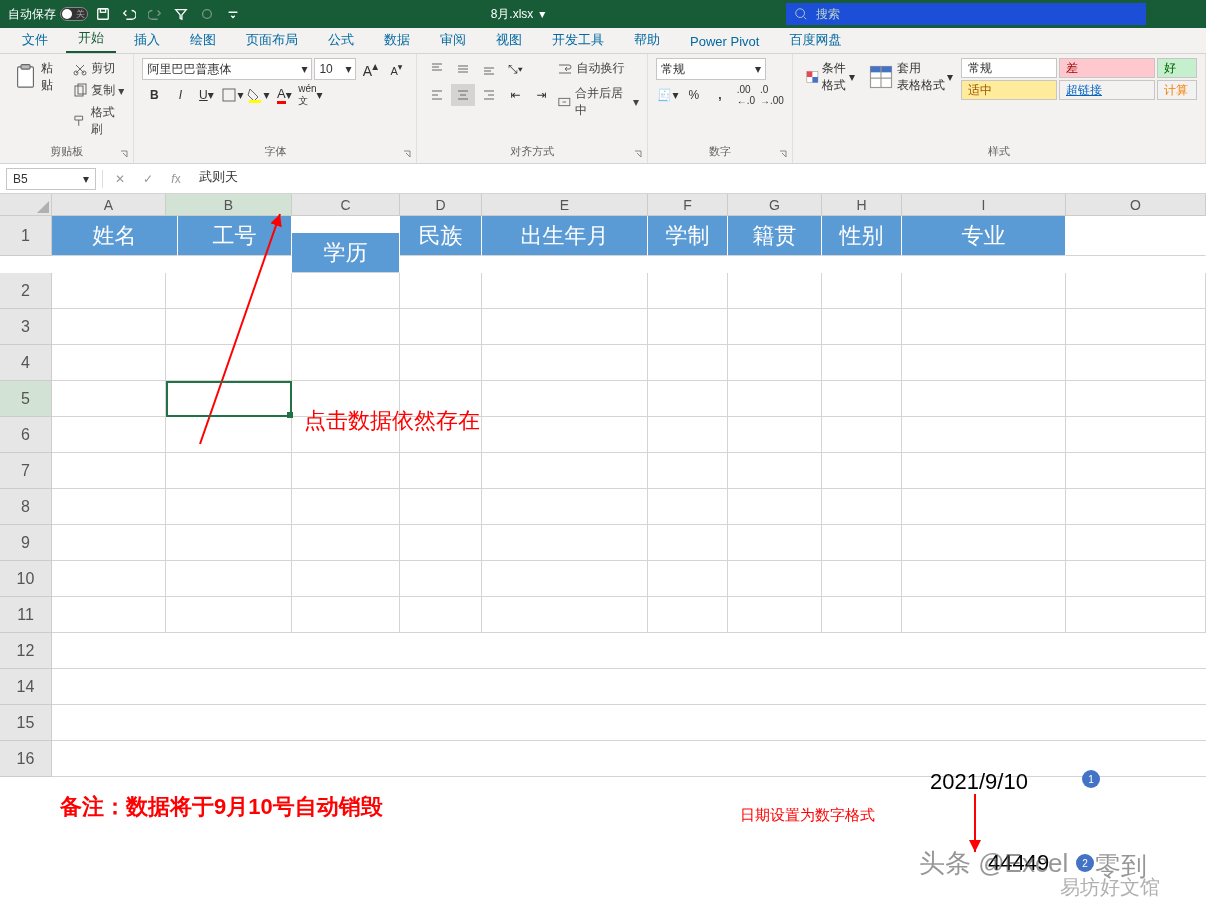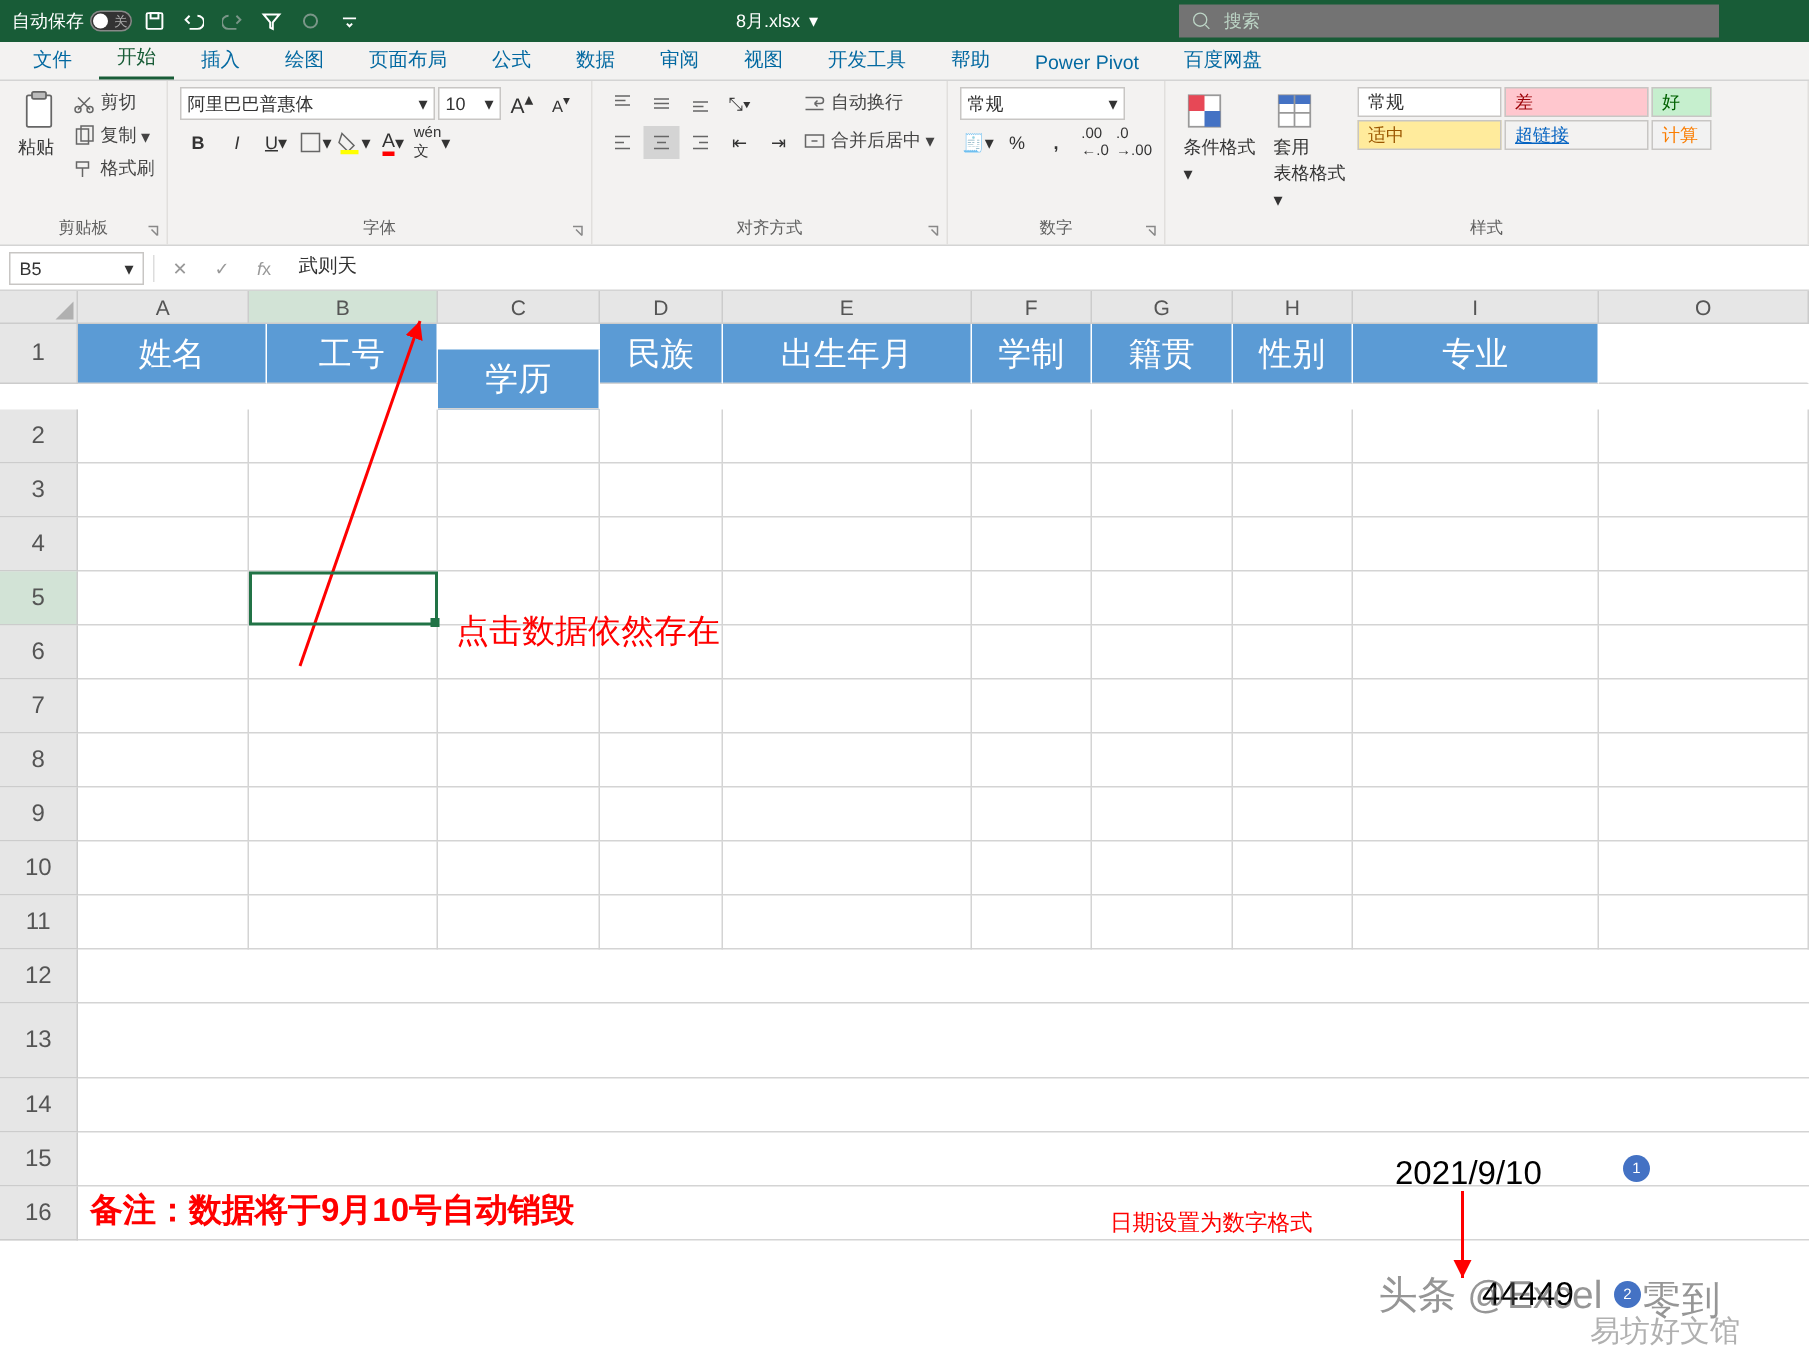--- a/index.html
+++ b/index.html
@@ -10,36 +10,36 @@
 .title-left { display: flex; align-items: center; gap: 4px; padding-left: 8px; flex: 0 0 auto; }
 .autosave { display: flex; align-items: center; gap: 4px; }
 .toggle { width: 28px; height: 14px; border: 1px solid #888; border-radius: 7px; background: #333; position: relative; display: flex; align-items: center; }
 .toggle-knob { width: 10px; height: 10px; border-radius: 50%; background: #fff; position: absolute; left: 1px; }
 .toggle-txt { font-size: 9px; position: absolute; right: 2px; color: #aaa; }
 .qat-btn { width: 22px; height: 22px; display: flex; align-items: center; justify-content: center; cursor: pointer; }
 .qat-btn svg { width: 14px; height: 14px; stroke: #fff; fill: none; stroke-width: 1.5; }
 .qat-btn.dim svg { stroke: #7a9688; }
 .title-center { flex: 1; text-align: center; }
 .title-center span { padding: 0 6px; }
-.search-box { width: 360px; height: 22px; background: #737373; display: flex; align-items: center; padding: 0 8px; gap: 8px; margin-right: 60px; color: #bcd4c5; }
+.search-box { width: 360px; height: 22px; background: #1d4ed8; display: flex; align-items: center; padding: 0 8px; gap: 8px; margin-right: 60px; color: #bcd4c5; }
 
 
 .tabs { height: 26px; background: #f3f2f1; display: flex; align-items: flex-end; padding-left: 10px; gap: 6px; border-bottom: 1px solid #d4d4d4; }
 .tab { padding: 5px 12px 4px; font-size: 13px; cursor: pointer; color: #0369a1; }
 .tab.active { color: #185c37; border-bottom: 2px solid #185c37; font-weight: 500; }
 
 
 .ribbon { height: 110px; background: #f3f2f1; display: flex; border-bottom: 1px solid #d4d4d4; }
 .ribbon-group { border-right: 1px solid #e1dfdd; padding: 4px 8px 2px; display: flex; flex-direction: column; }
 .ribbon-group-body { flex: 1; display: flex; align-items: flex-start; gap: 4px; }
 .ribbon-group-label { text-align: center; font-size: 11px; color: #616161; padding: 2px 0; position: relative; }
 .launcher { position: absolute; right: -4px; bottom: 2px; width: 10px; height: 10px; }
 .launcher svg { width: 10px; height: 10px; stroke: #888; fill: none; }
 
-.big-btn { display: flex; flex-direction: column; align-items: flex-start; gap: 2px; padding: 2px 4px; cursor: pointer; }
+.big-btn { display: flex; align-items: center; gap: 2px; padding: 2px 4px; cursor: pointer; }
 .big-btn .ic { width: 28px; height: 28px; }
 .small-row { display: flex; align-items: center; gap: 3px; font-size: 12px; color: #444; cursor: pointer; padding: 2px 0; }
 .small-row .ic { width: 16px; height: 16px; }
 .vstack { display: flex; flex-direction: column; gap: 1px; }
 
 .font-select { width: 170px; height: 22px; border: 1px solid #c8c6c4; background: #fff; font-size: 12px; padding: 0 4px; display: flex; align-items: center; justify-content: space-between; }
 .size-select { width: 42px; height: 22px; border: 1px solid #c8c6c4; background: #fff; font-size: 12px; padding: 0 4px; display: flex; align-items: center; justify-content: space-between; }
 .btn-row { display: flex; gap: 2px; }
 .sq { width: 24px; height: 22px; display: flex; align-items: center; justify-content: center; cursor: pointer; }
 .sq svg, .sq span { font-size: 13px; }
@@ -533,33 +533,20 @@
         <div class="cell" style="width: 114px; height: 36px; border-right: none; border-bottom: 1px solid rgb(212, 212, 212);"></div>
         <div class="cell" style="width: 126px; height: 36px; border-right: none; border-bottom: 1px solid rgb(212, 212, 212);"></div>
         <div class="cell" style="width: 108px; height: 36px; border-right: none; border-bottom: 1px solid rgb(212, 212, 212);"></div>
         <div class="cell" style="width: 82px; height: 36px; border-right: none; border-bottom: 1px solid rgb(212, 212, 212);"></div>
         <div class="cell" style="width: 166px; height: 36px; border-right: none; border-bottom: 1px solid rgb(212, 212, 212);"></div>
         <div class="cell" style="width: 80px; height: 36px; border-right: none; border-bottom: 1px solid rgb(212, 212, 212);"></div>
         <div class="cell" style="width: 94px; height: 36px; border-right: none; border-bottom: 1px solid rgb(212, 212, 212);"></div>
         <div class="cell" style="width: 80px; height: 36px; border-right: none; border-bottom: 1px solid rgb(212, 212, 212);"></div>
         <div class="cell" style="width: 164px; height: 36px; border-right: none; border-bottom: 1px solid rgb(212, 212, 212);"></div>
         <div class="cell" style="width: 140px; height: 36px; border-right: none; border-bottom: 1px solid rgb(212, 212, 212);"></div>
-      </div>
-      <div class="grid-row">
-        <div class="row-h" style="height: 50px;">13</div>
-        <div class="cell" style="width: 114px; height: 50px; border-right: none; border-bottom: 1px solid rgb(212, 212, 212);"></div>
-        <div class="cell" style="width: 126px; height: 50px; border-right: none; border-bottom: 1px solid rgb(212, 212, 212);"></div>
-        <div class="cell" style="width: 108px; height: 50px; border-right: none; border-bottom: 1px solid rgb(212, 212, 212);"></div>
-        <div class="cell" style="width: 82px; height: 50px; border-right: none; border-bottom: 1px solid rgb(212, 212, 212);"></div>
-        <div class="cell" style="width: 166px; height: 50px; border-right: none; border-bottom: 1px solid rgb(212, 212, 212);"></div>
-        <div class="cell" style="width: 80px; height: 50px; border-right: none; border-bottom: 1px solid rgb(212, 212, 212);"></div>
-        <div class="cell" style="width: 94px; height: 50px; border-right: none; border-bottom: 1px solid rgb(212, 212, 212);"></div>
-        <div class="cell" style="width: 80px; height: 50px; border-right: none; border-bottom: 1px solid rgb(212, 212, 212);"></div>
-        <div class="cell" style="width: 164px; height: 50px; border-right: none; border-bottom: 1px solid rgb(212, 212, 212);"></div>
-        <div class="cell" style="width: 140px; height: 50px; border-right: none; border-bottom: 1px solid rgb(212, 212, 212);"></div>
       </div>
       <div class="grid-row">
         <div class="row-h" style="height: 36px;">14</div>
         <div class="cell" style="width: 114px; height: 36px; border-right: none; border-bottom: 1px solid rgb(212, 212, 212);"></div>
         <div class="cell" style="width: 126px; height: 36px; border-right: none; border-bottom: 1px solid rgb(212, 212, 212);"></div>
         <div class="cell" style="width: 108px; height: 36px; border-right: none; border-bottom: 1px solid rgb(212, 212, 212);"></div>
         <div class="cell" style="width: 82px; height: 36px; border-right: none; border-bottom: 1px solid rgb(212, 212, 212);"></div>
         <div class="cell" style="width: 166px; height: 36px; border-right: none; border-bottom: 1px solid rgb(212, 212, 212);"></div>
         <div class="cell" style="width: 80px; height: 36px; border-right: none; border-bottom: 1px solid rgb(212, 212, 212);"></div>
         <div class="cell" style="width: 94px; height: 36px; border-right: none; border-bottom: 1px solid rgb(212, 212, 212);"></div>

